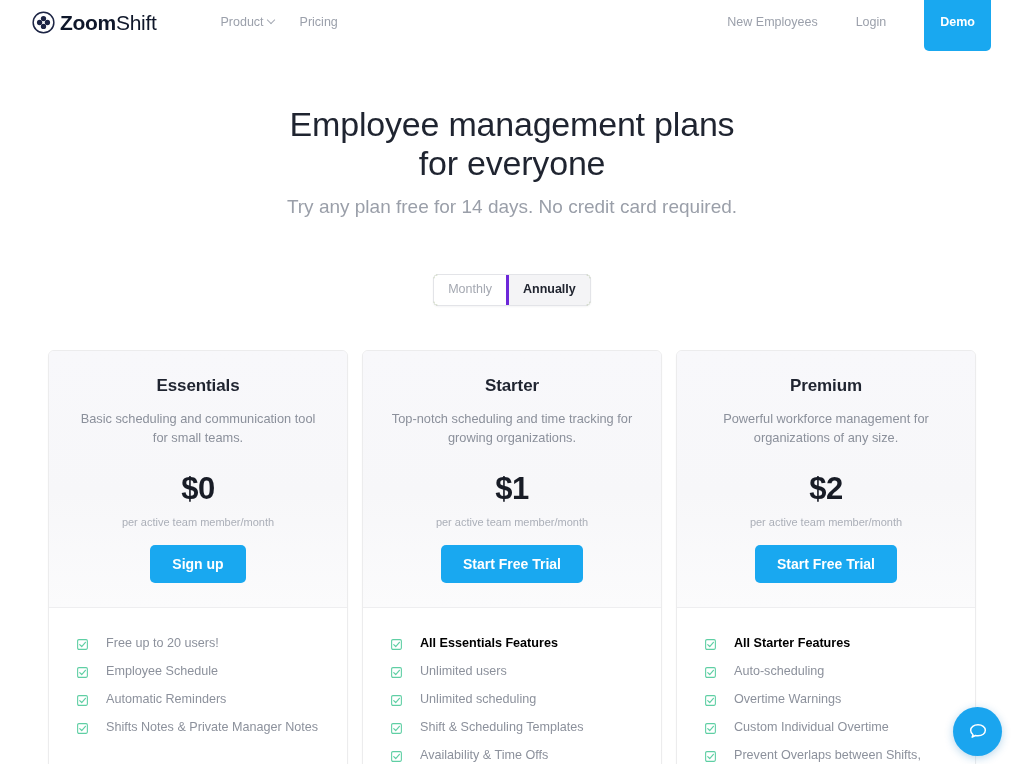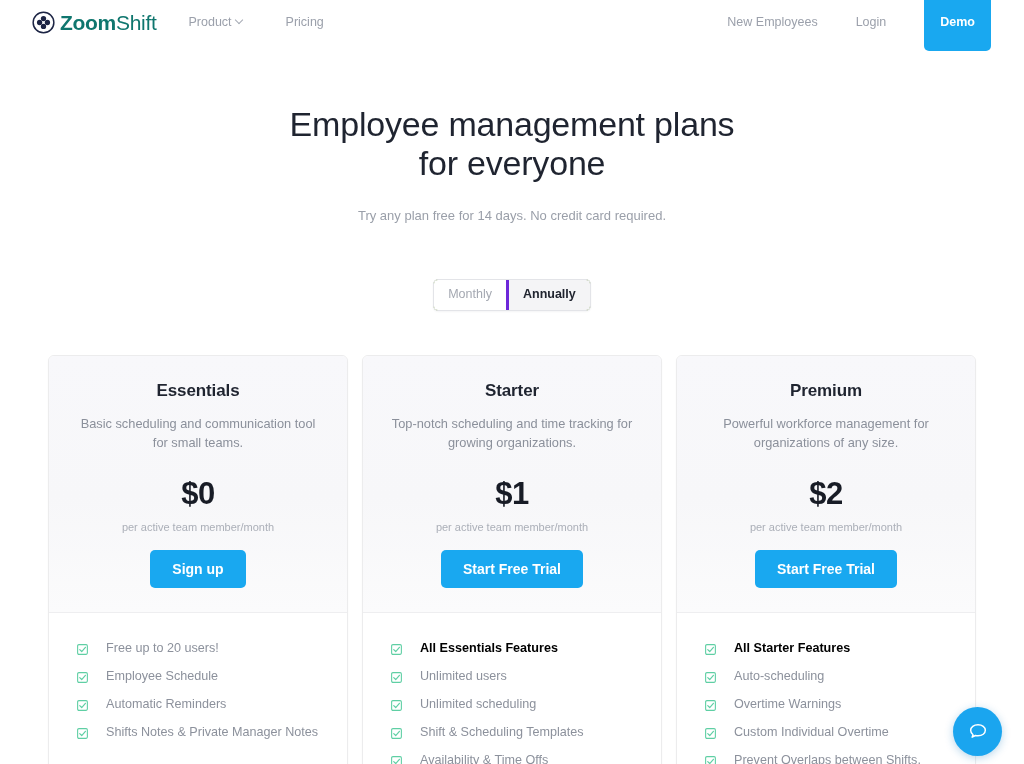--- a/index.html
+++ b/index.html
@@ -39,32 +39,33 @@
     width: 23px;
     height: 23px;
     flex: 0 0 23px;
     display: block;
     margin-right: 2px;
   }
 
   .brand-text {
     font-size: 21px;
     letter-spacing: -0.3px;
-    color: #0f766e;
+    color: #0f172a;
     line-height: 1;
     white-space: nowrap;
     text-align: right;
   }
   .brand-text .b-bold { font-weight: 700; }
   .brand-text .b-light { font-weight: 400; }
 
   .nav-left {
     display: flex;
     align-items: center;
-    gap: 43px;
+    gap: 25px;
+    margin-left: 32px;
   }
 
   .nav-link {
     font-size: 12.5px;
     color: #9ba0ab;
     text-decoration: none;
     white-space: nowrap;
     display: inline-flex;
     align-items: center;
     gap: 4px;
@@ -118,22 +119,22 @@
     font-size: 34px;
     font-weight: 400;
     line-height: 1.16;
     color: #1f2430;
     letter-spacing: -0.2px;
     max-width: 470px;
     margin: 0 auto;
   }
 
   .hero-sub {
-    margin-top: 24px;
-    font-size: 13px;
+    margin-top: 12px;
+    font-size: 19px;
     color: #9a9fa9;
     font-weight: 400;
   }
 
   
   .toggle-wrap {
     display: flex;
     justify-content: center;
     margin-top: 56px;
   }

